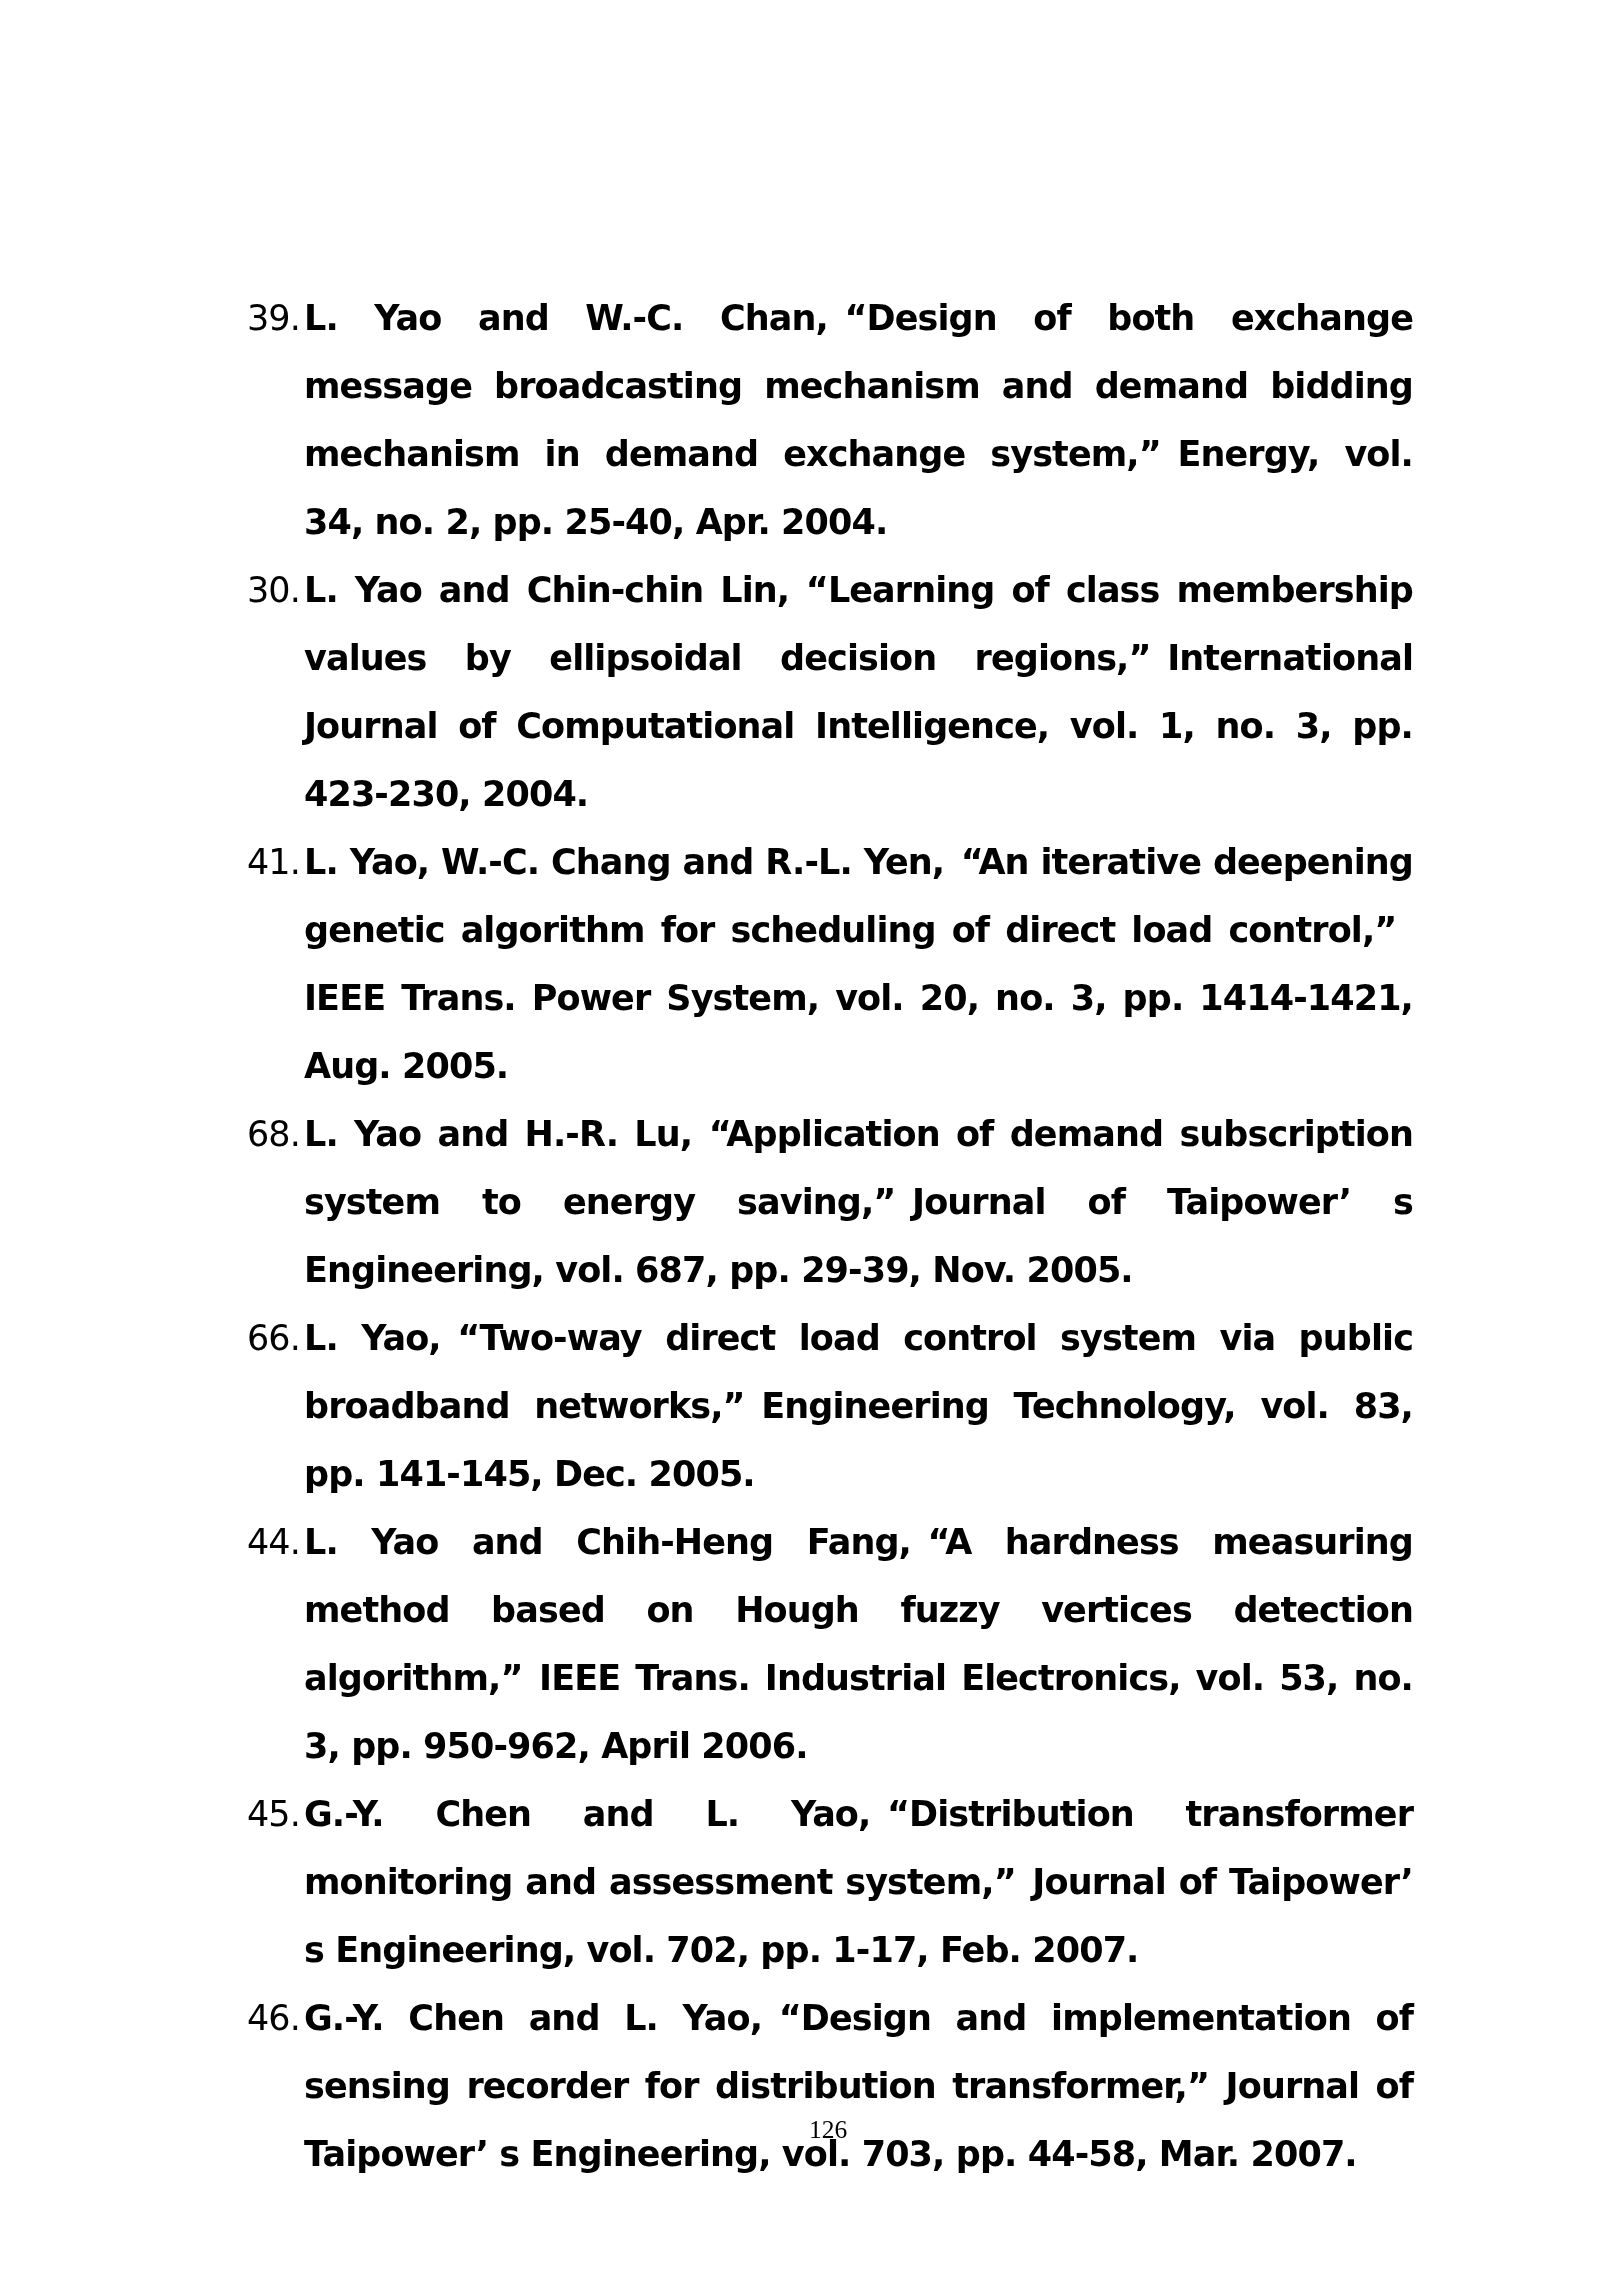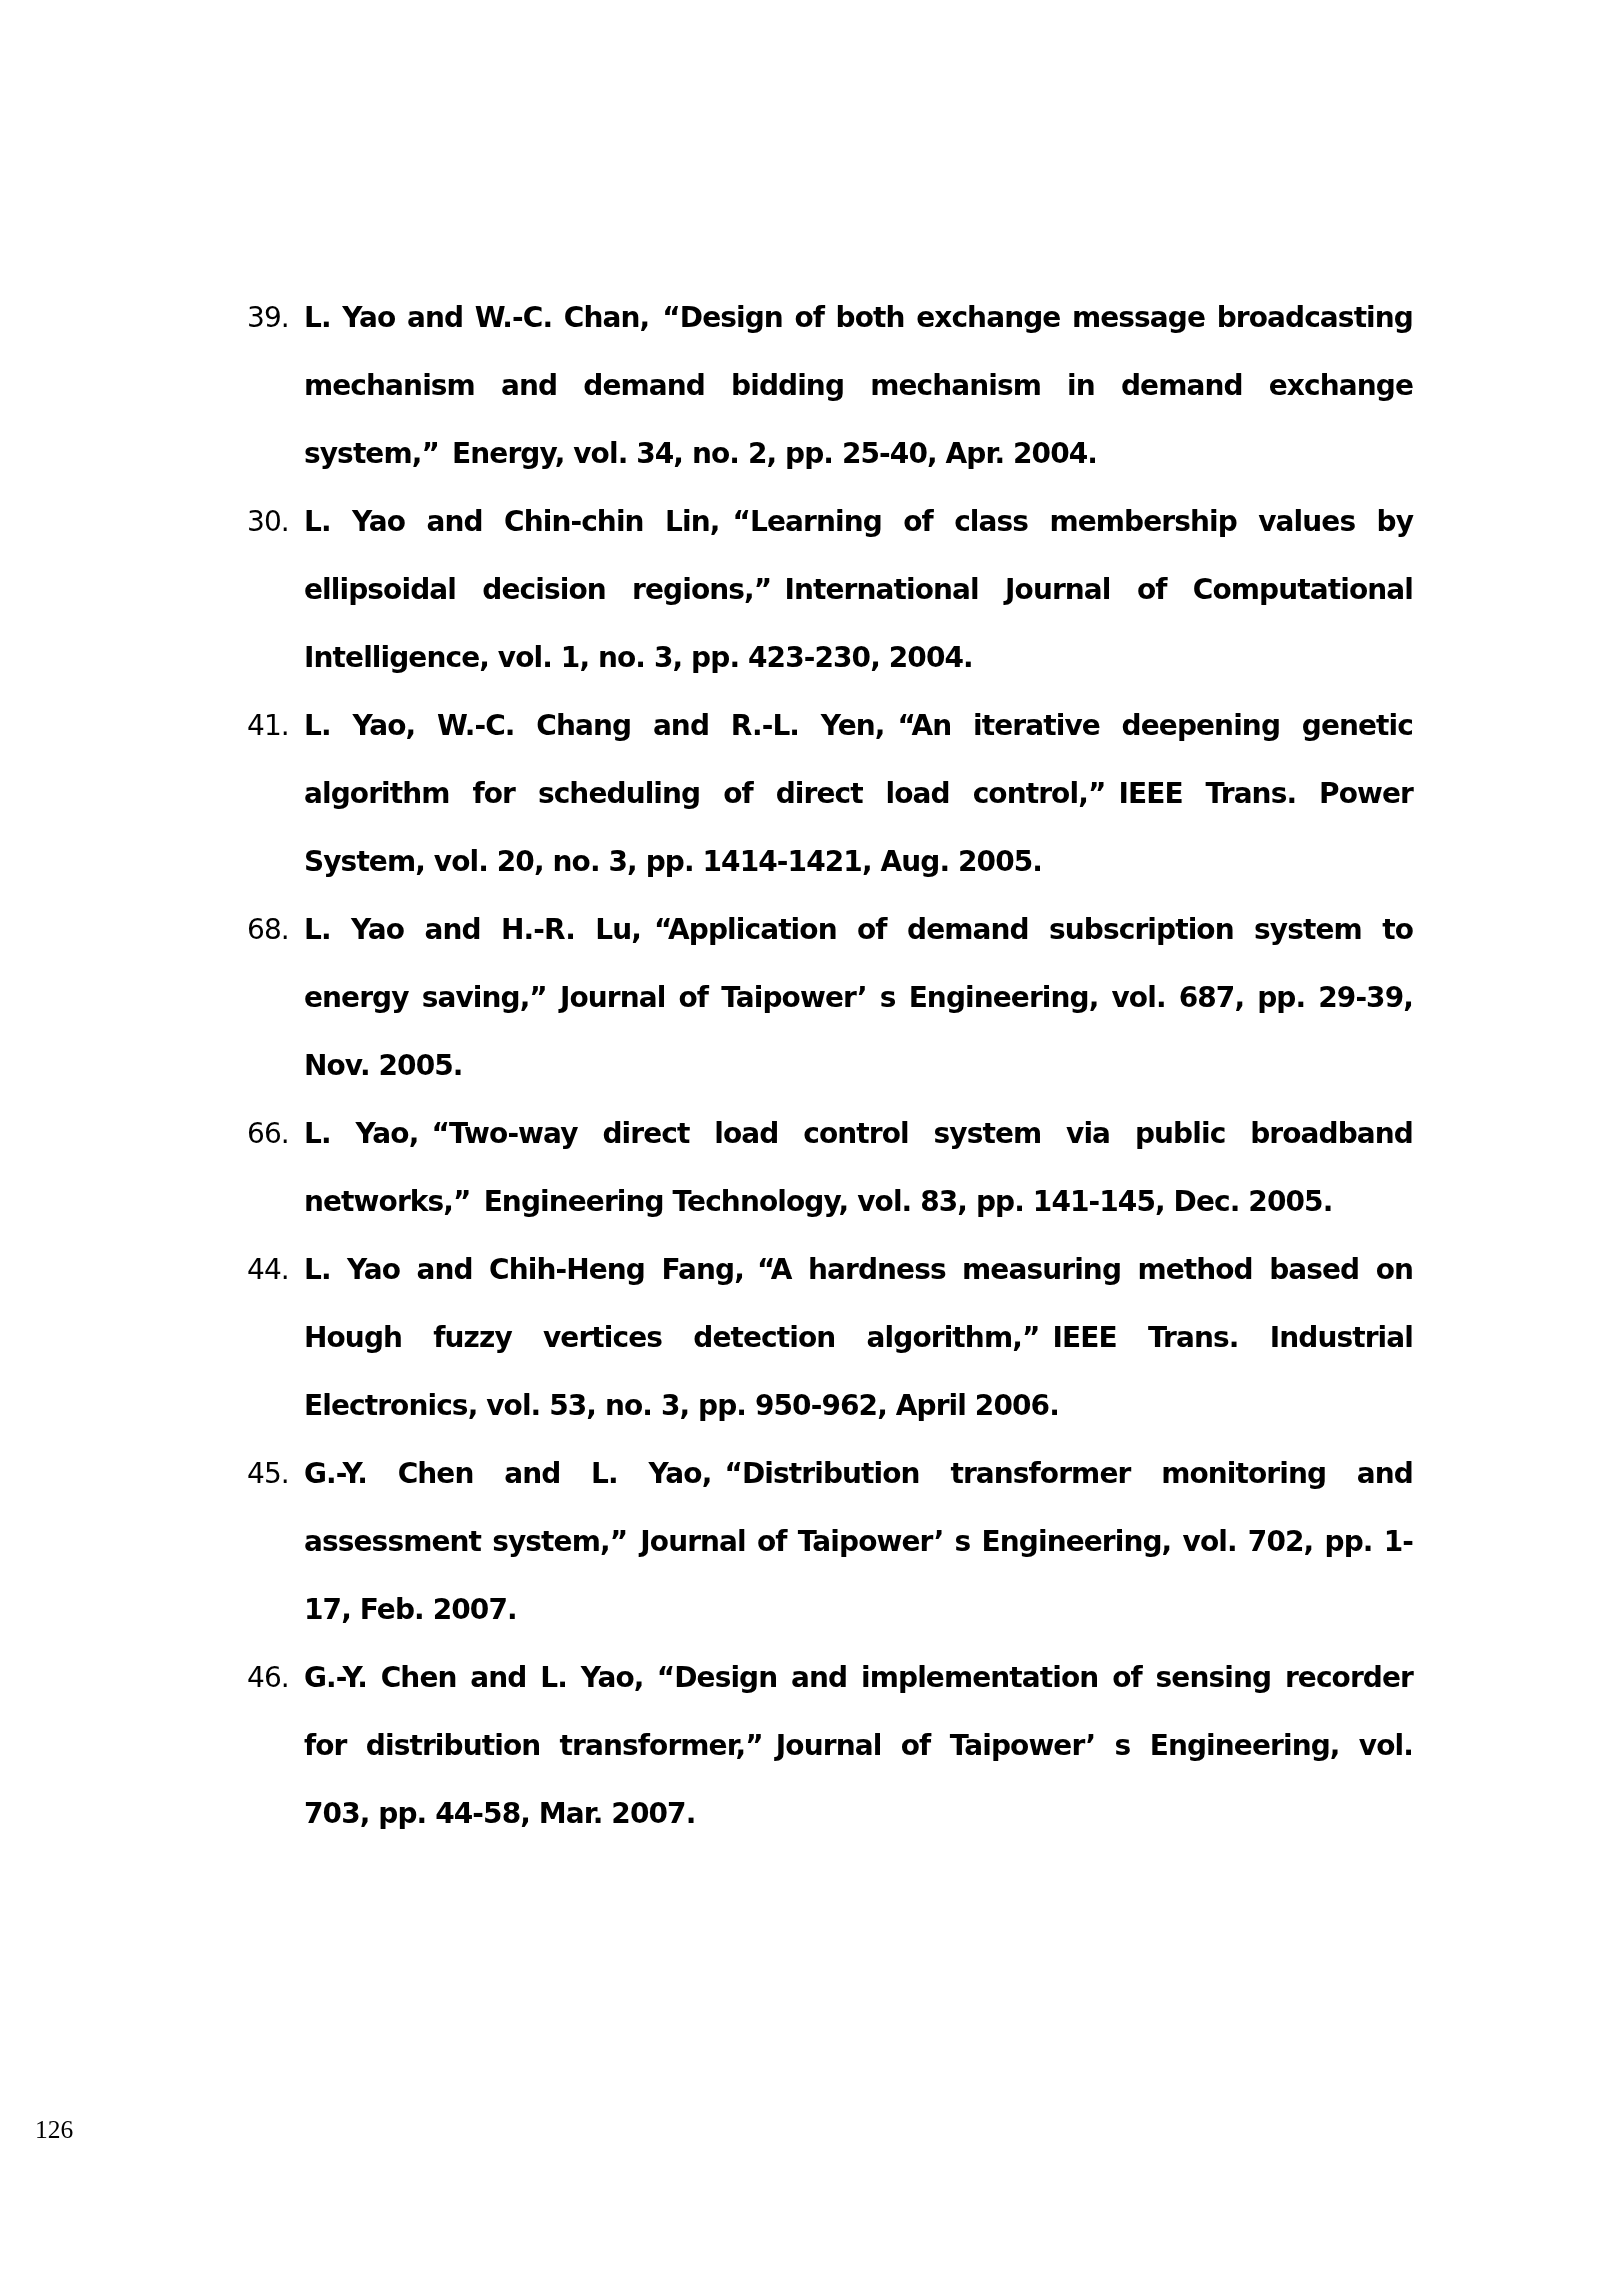--- a/index.html
+++ b/index.html
@@ -1,28 +1,28 @@
 <!DOCTYPE html>
 <html><head>
 <meta charset="utf-8">
 <style>
   html, body { margin: 0; padding: 0; background: #ffffff; }
   body { width: 1621px; height: 2293px; position: relative; overflow: hidden; }
   .page { position: absolute; left: 0; top: 0; width: 1621px; height: 2293px; background: #fff; }
   .refs {
     position: absolute; left: 247px; top: 284px; width: 1166px;
     font-family: "DejaVu Sans", sans-serif;
-    font-size: 28px; line-height: 68px; color: #000;
+    font-size: 35px; line-height: 68px; color: #000;
     letter-spacing: -0.9px;
   }
   .ref { display: flex; }
   .num { width: 57px; flex: 0 0 57px; white-space: nowrap; }
   .body { flex: 1; text-align: justify; text-align-last: left; font-weight: bold; }
   .pagenum {
-    position: absolute; left: 0; width: 1621px; top: 2115px; 
+    position: absolute; left: 0; width: 1621px; top: 2115px; text-align: center;
     font-family: "Liberation Serif", serif; font-size: 25.5px; color: #000;
     padding-left: 35px; box-sizing: border-box;
   }
 </style>
 </head>
 <body>
 
 <div class="page">
   <div class="refs">
     <div class="ref">

